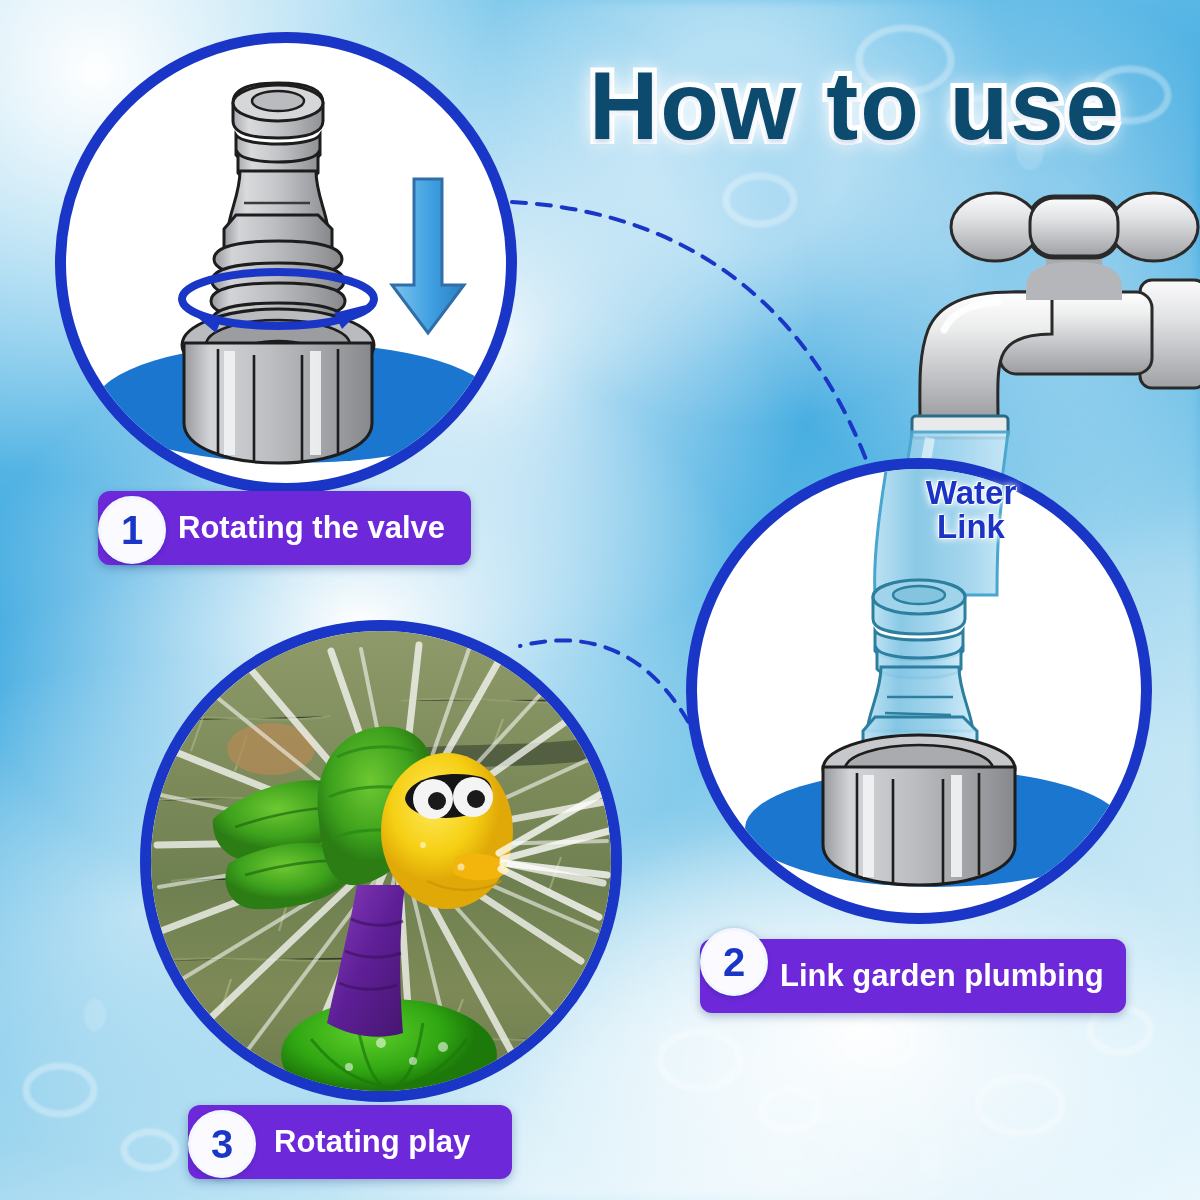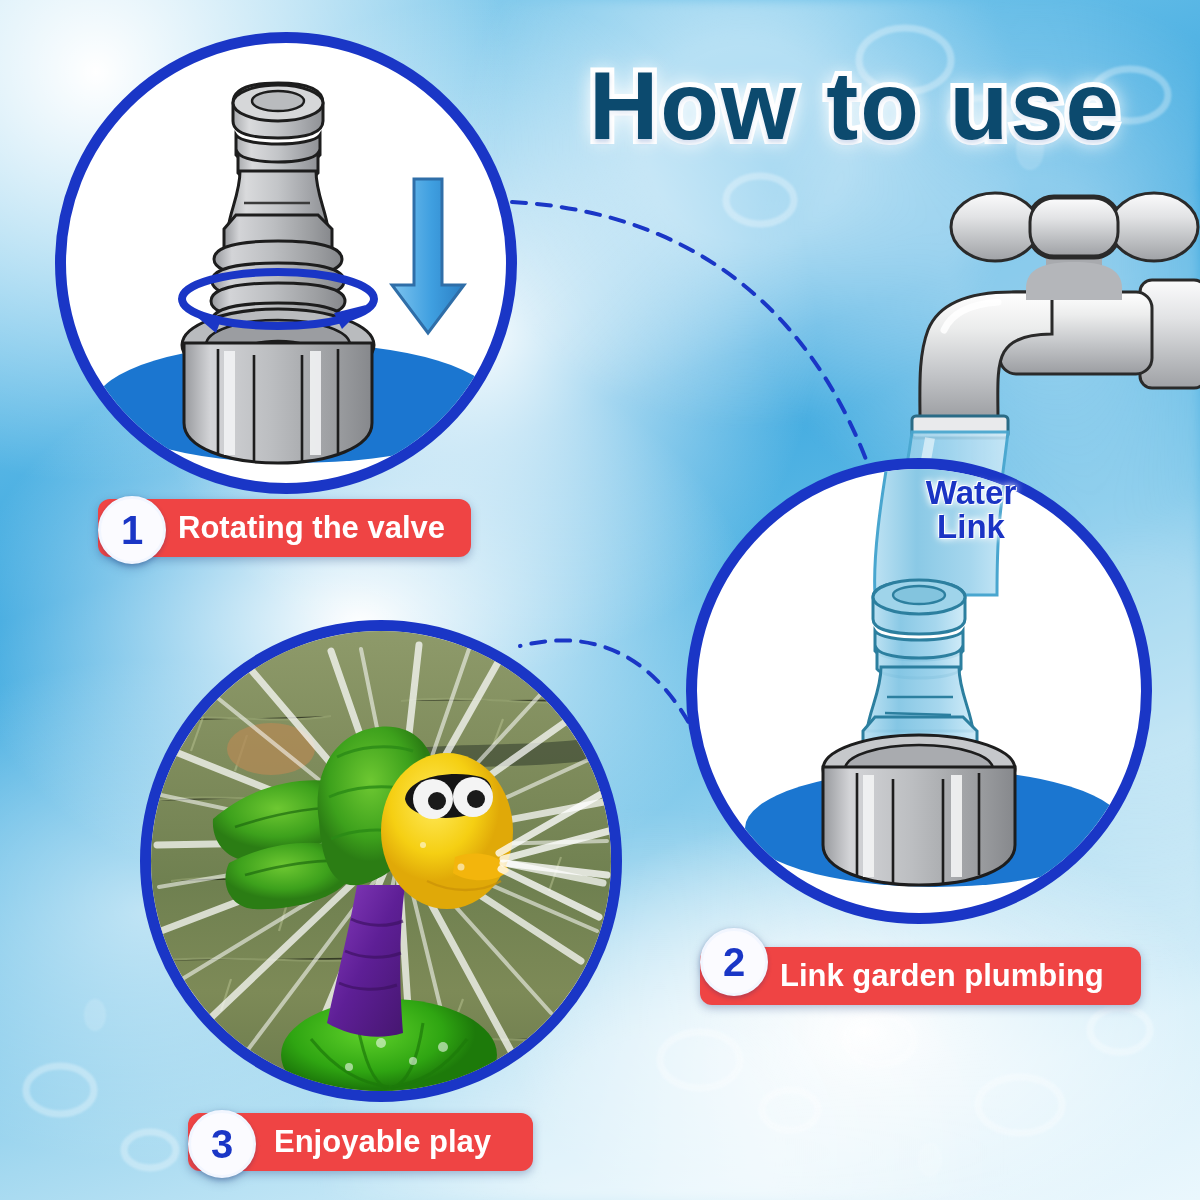--- a/index.html
+++ b/index.html
@@ -59,37 +59,37 @@
   .ground-ellipse{
     position:absolute;border-radius:50%;background:#1b76d0;
   }
 
   
   .step-label{
     position:absolute;height:60px;display:flex;align-items:center;
     filter:drop-shadow(0 3px 5px rgba(10,40,110,.30));
   }
   .step-bar{
-    height:58px;background:#ef4444;border-radius:12px;
+    height:74px;background:#6d28d9;border-radius:12px;
     display:flex;align-items:center;color:#fff;
     font-size:31px;font-weight:bold;white-space:nowrap;
     box-sizing:border-box;
   }
   .step-num{
     position:absolute;left:0;top:-2px;width:62px;height:62px;border-radius:50%;
     background:#fbfbff;border:3px solid #f2f6ff;
     display:flex;align-items:center;justify-content:center;
     color:#1a36c6;font-size:40px;font-weight:bold;
     box-shadow:0 2px 4px rgba(10,40,110,.25);
     z-index:2;
   }
   #label1{left:98px;top:498px;}
   #label1 .step-bar{padding-left:80px;padding-right:26px;}
   #label2{left:700px;top:930px;}
-  #label2 .step-bar{padding-left:80px;padding-right:37px;margin-top:32px;}
+  #label2 .step-bar{padding-left:80px;padding-right:22px;margin-top:32px;}
   #label3{left:188px;top:1112px;}
   #label3 .step-bar{padding-left:86px;padding-right:42px;}
 
   
   .pipe-text{
     position:absolute;left:896px;top:476px;width:150px;
     text-align:center;line-height:1.02;
     font-size:33px;font-weight:bold;color:#1b34c4;
     text-shadow:0 0 6px #fff,0 0 10px #fff,1px 1px 0 #fff,-1px -1px 0 #fff;
     z-index:6;
@@ -477,18 +477,18 @@
 
   <div class="step-label" id="label2">
     <div class="step-bar">
       <span>Link garden plumbing</span>
     </div>
     <div class="step-num">2</div>
   </div>
 
   <div class="step-label" id="label3">
     <div class="step-bar">
-      <span>Enjoyable play</span>
+      <span>Rotating play</span>
     </div>
     <div class="step-num">3</div>
   </div>
 
 </div>
 
 </body></html>

